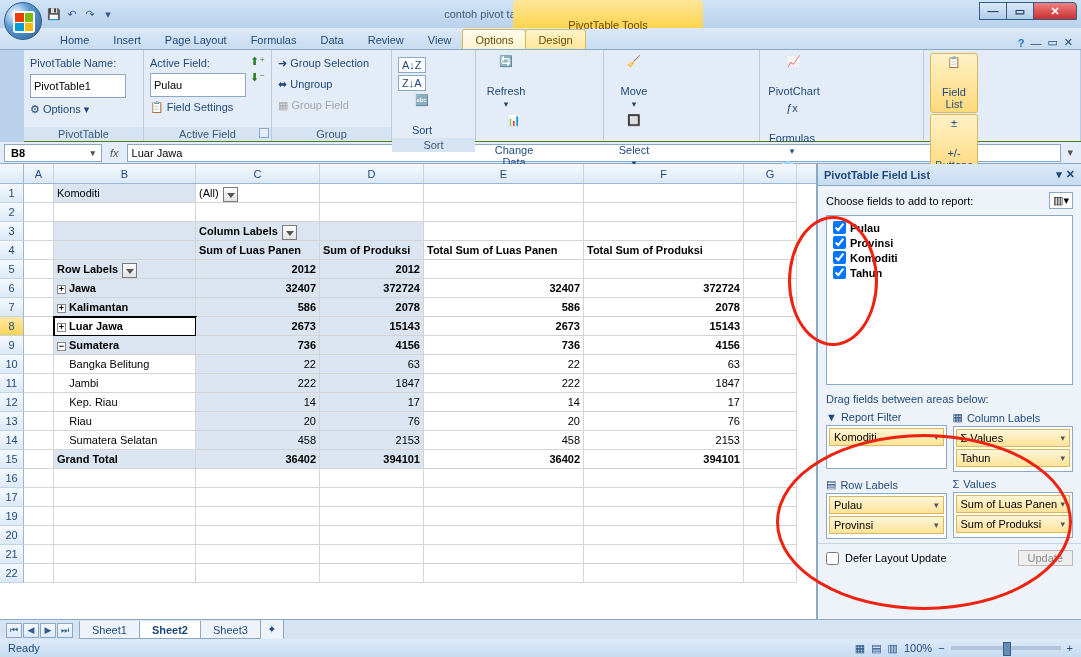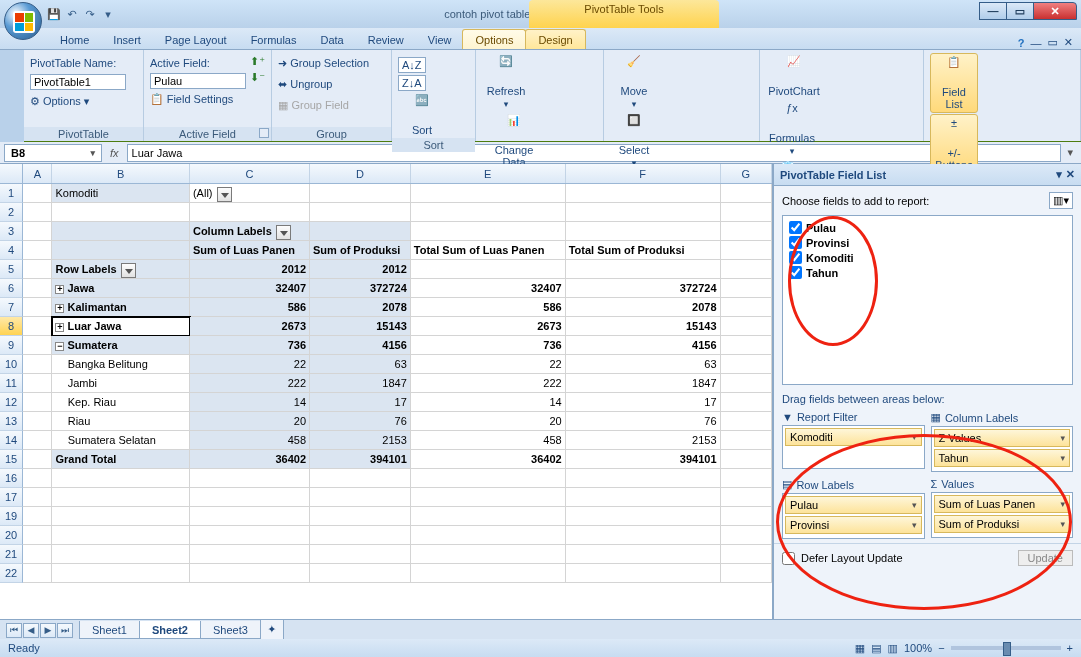--- a/index.html
+++ b/index.html
@@ -6,21 +6,21 @@
 body { width: 1081px; height: 657px; background: #b9d1ea; overflow: hidden; position: relative; }
 
 
 .titlebar { height: 28px; background: linear-gradient(#cfe4f8,#b9d1ea); display: flex; align-items: center; position: relative; }
 .orb { width: 38px; height: 38px; border-radius: 50%; background: radial-gradient(circle at 30% 30%, #fff, #5a9bd5 40%, #2a5c8c); position: absolute; top: 2px; left: 4px; z-index: 5; border: 1px solid #355d88; }
 .orb-inner { position: absolute; top: 8px; left: 8px; width: 22px; height: 22px; background: #fff; border-radius: 3px; display:grid; grid-template-columns:1fr 1fr; grid-template-rows:1fr 1fr; gap:1px; padding:2px; }
 .orb-inner span:nth-child(1){background:#eb3c00;} .orb-inner span:nth-child(2){background:#80bb00;} .orb-inner span:nth-child(3){background:#009dd9;} .orb-inner span:nth-child(4){background:#ffb900;}
 .qat-icons { margin-left: 46px; display: flex; gap: 2px; }
 .qat-icons span { width: 16px; height: 16px; display: inline-flex; align-items:center; justify-content:center; color:#355d88; }
 .titletext { position:absolute; left:0; right:0; text-align:center; color:#3b5a7a; pointer-events:none; }
-.contextual-group { position:absolute; left:529px; top:0; height:28px; width:190px; text-align:center; background:linear-gradient(#fce79a,#ffd34e); color:#6a4a00; line-height:14px; font-size:11px; padding-top:2px; border-radius:4px 4px 0 0;}
+.contextual-group { position:absolute; left:513px; top:0; height:28px; width:190px; text-align:center; background:linear-gradient(#fce79a,#ffd34e); color:#6a4a00; line-height:14px; font-size:11px; padding-top:18px; border-radius:4px 4px 0 0;}
 .win-controls { position:absolute; right:4px; top:2px; display:flex; }
 .win-controls div { width:28px; height:18px; border:1px solid #355d88; background:linear-gradient(#dce9f7,#b0cdea); margin-left:-1px; display:flex; align-items:center; justify-content:center; color:#1f3d5c; font-weight:bold; }
 .win-controls .close { width:44px; background:linear-gradient(#f08080,#c93030); color:#fff; border-radius:0 4px 0 0;}
 
 
 .tabbar { height:22px; background:linear-gradient(#dce9f7,#c7dcf1); display:flex; align-items:flex-end; padding-left:48px; border-bottom:1px solid #8ba8c7;}
 .tab { padding:4px 12px 3px; color:#1f497d; cursor:pointer; }
 .tab.active { background:#e4ecf7; border:1px solid #8ba8c7; border-bottom:none; border-radius:3px 3px 0 0; }
 .tab.contextual { background:linear-gradient(#fff2c8,#ffe79a); border:1px solid #d7b85c; border-bottom:none; border-radius:3px 3px 0 0; color:#6a4a00; margin-left:-1px;}
 .tab.contextual.active { background:linear-gradient(#fffbe9,#fef4d0); }
@@ -29,21 +29,21 @@
 
 .ribbon { height:92px; background:#e4ecf7; display:flex; border-bottom:1px solid #4d7c0f;margin-left:24px; }
 .rgroup { border-right:1px solid #b7cce2; display:flex; flex-direction:column; justify-content:space-between; position:relative; padding:3px 6px 0; min-width:70px; }
 .rgroup .label { text-align:center; font-size:10px; color:#3b5a7a; background:#d6e3f2; margin:0 -6px; padding:1px 4px; position:relative; }
 .rgroup .label .dialog { position:absolute; right:2px; top:1px; width:10px; height:10px; border:1px solid #8ba8c7; background:#e4ecf7; }
 .rgroup .body { flex:1; display:flex; flex-direction:column; gap:1px; font-size:11px; color:#1f497d; }
 .smallrow { display:flex; align-items:center; gap:3px; height:20px; white-space:nowrap; }
 .bigbtn { display:flex; flex-direction:column; align-items:center; justify-content:flex-start; width:48px; text-align:center; padding:2px 3px; color:#1f497d; gap:2px; }
 .bigbtn .ico { width:28px; height:28px; display:inline-block; }
 .hgroup { display:flex; gap:4px; }
-input.pt-name { width:96px; height:16px; border:1px solid #8ba8c7; background:#fff; padding:0 3px; }
+input.pt-name { width:96px; height:24px; border:1px solid #8ba8c7; background:#fff; padding:0 3px; }
 .btn.highlighted { background:linear-gradient(#fff2c8,#ffd97a); border:1px solid #d7b85c; border-radius:3px; }
 
 
 .fxbar { height:22px; background:#e4ecf7; display:flex; align-items:center; border-bottom:1px solid #8ba8c7; padding:0 4px; gap:2px; }
 .namebox { width:98px; height:18px; background:#fff; border:1px solid #8ba8c7; display:flex; align-items:center; padding:8px 6px; font-weight:bold; }
 .fx-input { flex:1; height:18px; background:#fff; border:1px solid #8ba8c7; padding:0 4px; display:flex; align-items:center; }
 
 
 .workarea { position:absolute; top:164px; left:0; right:0; bottom:38px; display:flex; background:#fff; }
 .sheet { flex:1; position:relative; border-right:1px solid #8ba8c7; overflow:hidden; }
@@ -57,21 +57,21 @@
 .cell { border-right:1px solid #d4d4d4; border-bottom:1px solid #d4d4d4; padding:0 3px; line-height:19px; overflow:hidden; white-space:nowrap; }
 .cell.num { text-align:right; }
 .cell.shade { background:#dbe5f1; }
 .cell.bold { font-weight:bold; }
 .cell.active-cell { outline:2px solid #000; outline-offset:-1px; background:#fff; }
 .filter-btn { display:inline-block; width:15px; height:15px; border:1px solid #7a7a7a; background:linear-gradient(#fdfdfd,#e2e2e2); margin-left:4px; vertical-align:middle; position:relative; }
 .filter-btn::after { content:""; position:absolute; top:5px; left:3px; border-left:4px solid transparent; border-right:4px solid transparent; border-top:5px solid #555; }
 .exp { display:inline-block; width:9px; height:9px; border:1px solid #888; text-align:center; line-height:7px; font-size:9px; margin-right:3px; background:#fff; }
 
 
-.fieldpane { width:308px; background:#eef3fa; border-left:1px solid #8ba8c7; display:flex; flex-direction:column; }
+.fieldpane { width:264px; background:#eef3fa; border-left:1px solid #8ba8c7; display:flex; flex-direction:column; }
 .fp-title { height:22px; background:linear-gradient(#dce9f7,#c7dcf1); display:flex; align-items:center; padding:0 6px; font-weight:bold; color:#1f497d; border-bottom:1px solid #8ba8c7; }
 .fp-title .x { margin-left:auto; display:flex; gap:4px; }
 .fp-title .x span { cursor:pointer; }
 .fp-choose { padding:6px 8px 2px; display:flex; align-items:center; }
 .fp-list { margin:4px 8px; background:#fff; border:1px solid #8ba8c7; height:170px; padding:4px; }
 .fp-list label { display:flex; align-items:center; gap:4px; padding:1px 2px; font-weight:bold; }
 .fp-drag-label { padding:4px 8px 2px; color:#1f497d; }
 .fp-areas { display:grid; grid-template-columns:1fr 1fr; grid-template-rows:auto auto; gap:4px 6px; padding:2px 8px 4px; }
 .fp-area .ahdr { display:flex; align-items:center; gap:4px; font-size:11px; color:#1f497d; padding:2px 0; }
 .fp-box { background:#fff; border:1px solid #8ba8c7; min-height:44px; padding:2px; }

